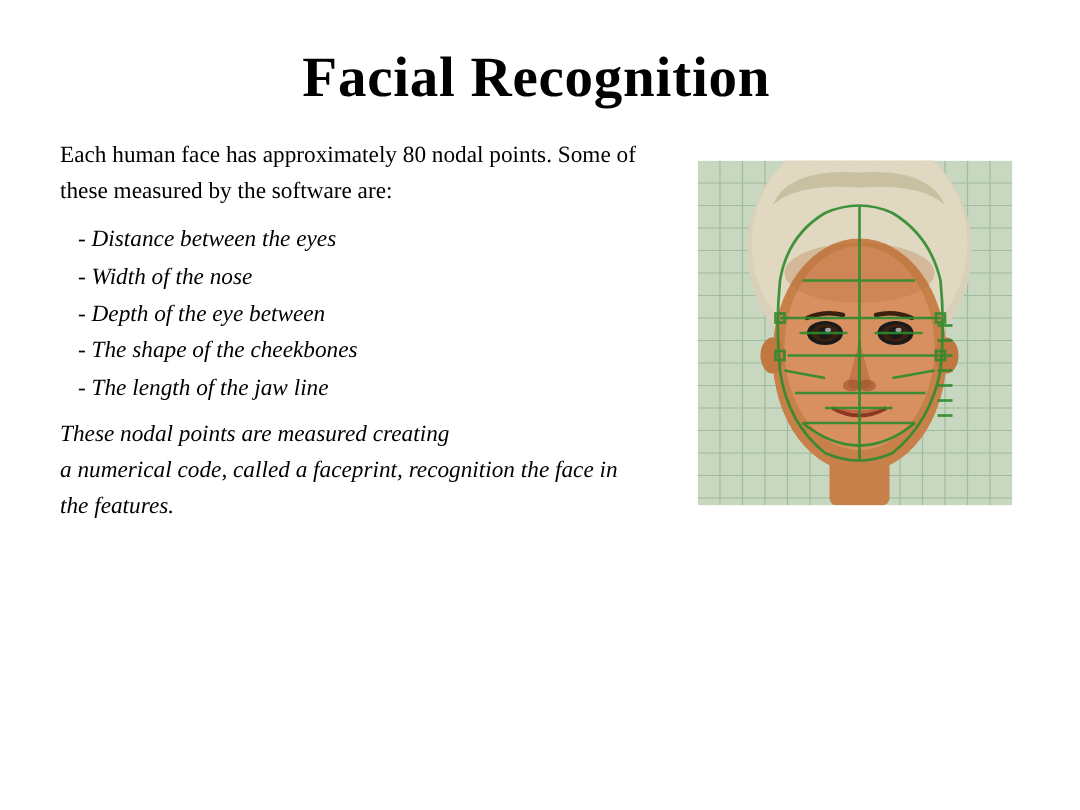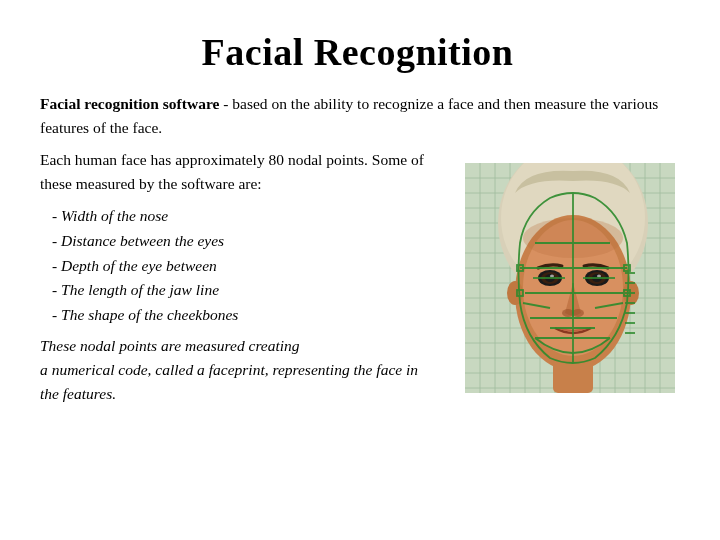--- a/index.html
+++ b/index.html
@@ -101,39 +101,36 @@
     }
   </style>
 </head>
 <body>
 
 <div class="page">
   <h1 class="title">Facial Recognition</h1>
 
   <div class="content-area">
 
-    <div class="paragraph">
-      <span class="inline-bold">Facial recognition software</span><span> - based on the ability to recognize a face and then measure the various features of the face.</span>
-    </div>
 
     <div class="two-col">
       <div class="text-col">
         <div class="paragraph">Each human face has approximately 80 nodal points. Some of these measured by the software are:</div>
 
         <div class="list-items">
+          <div class="list-item">- Distance between the eyes</div>
           <div class="list-item">- Width of the nose</div>
-          <div class="list-item">- Distance between the eyes</div>
           <div class="list-item">- Depth of the eye between</div>
+          <div class="list-item">- The shape of the cheekbones</div>
           <div class="list-item">-  The length of the jaw line</div>
-          <div class="list-item">- The shape of the cheekbones</div>
         </div>
 
         <div class="bottom-para">
           <span>These nodal points are measured creating</span><br>
-          <span>a numerical code, called a faceprint, representing the face in</span><br>
+          <span>a numerical code, called a faceprint, recognition the face in</span><br>
           <span>the features.</span>
         </div>
       </div>
 
       <div class="image-col">
         <div class="face-image">
           <svg class="face-svg" viewBox="0 0 210 230" xmlns="http://www.w3.org/2000/svg">
 
             <rect width="210" height="230" fill="#c8d8c0"></rect>
 

